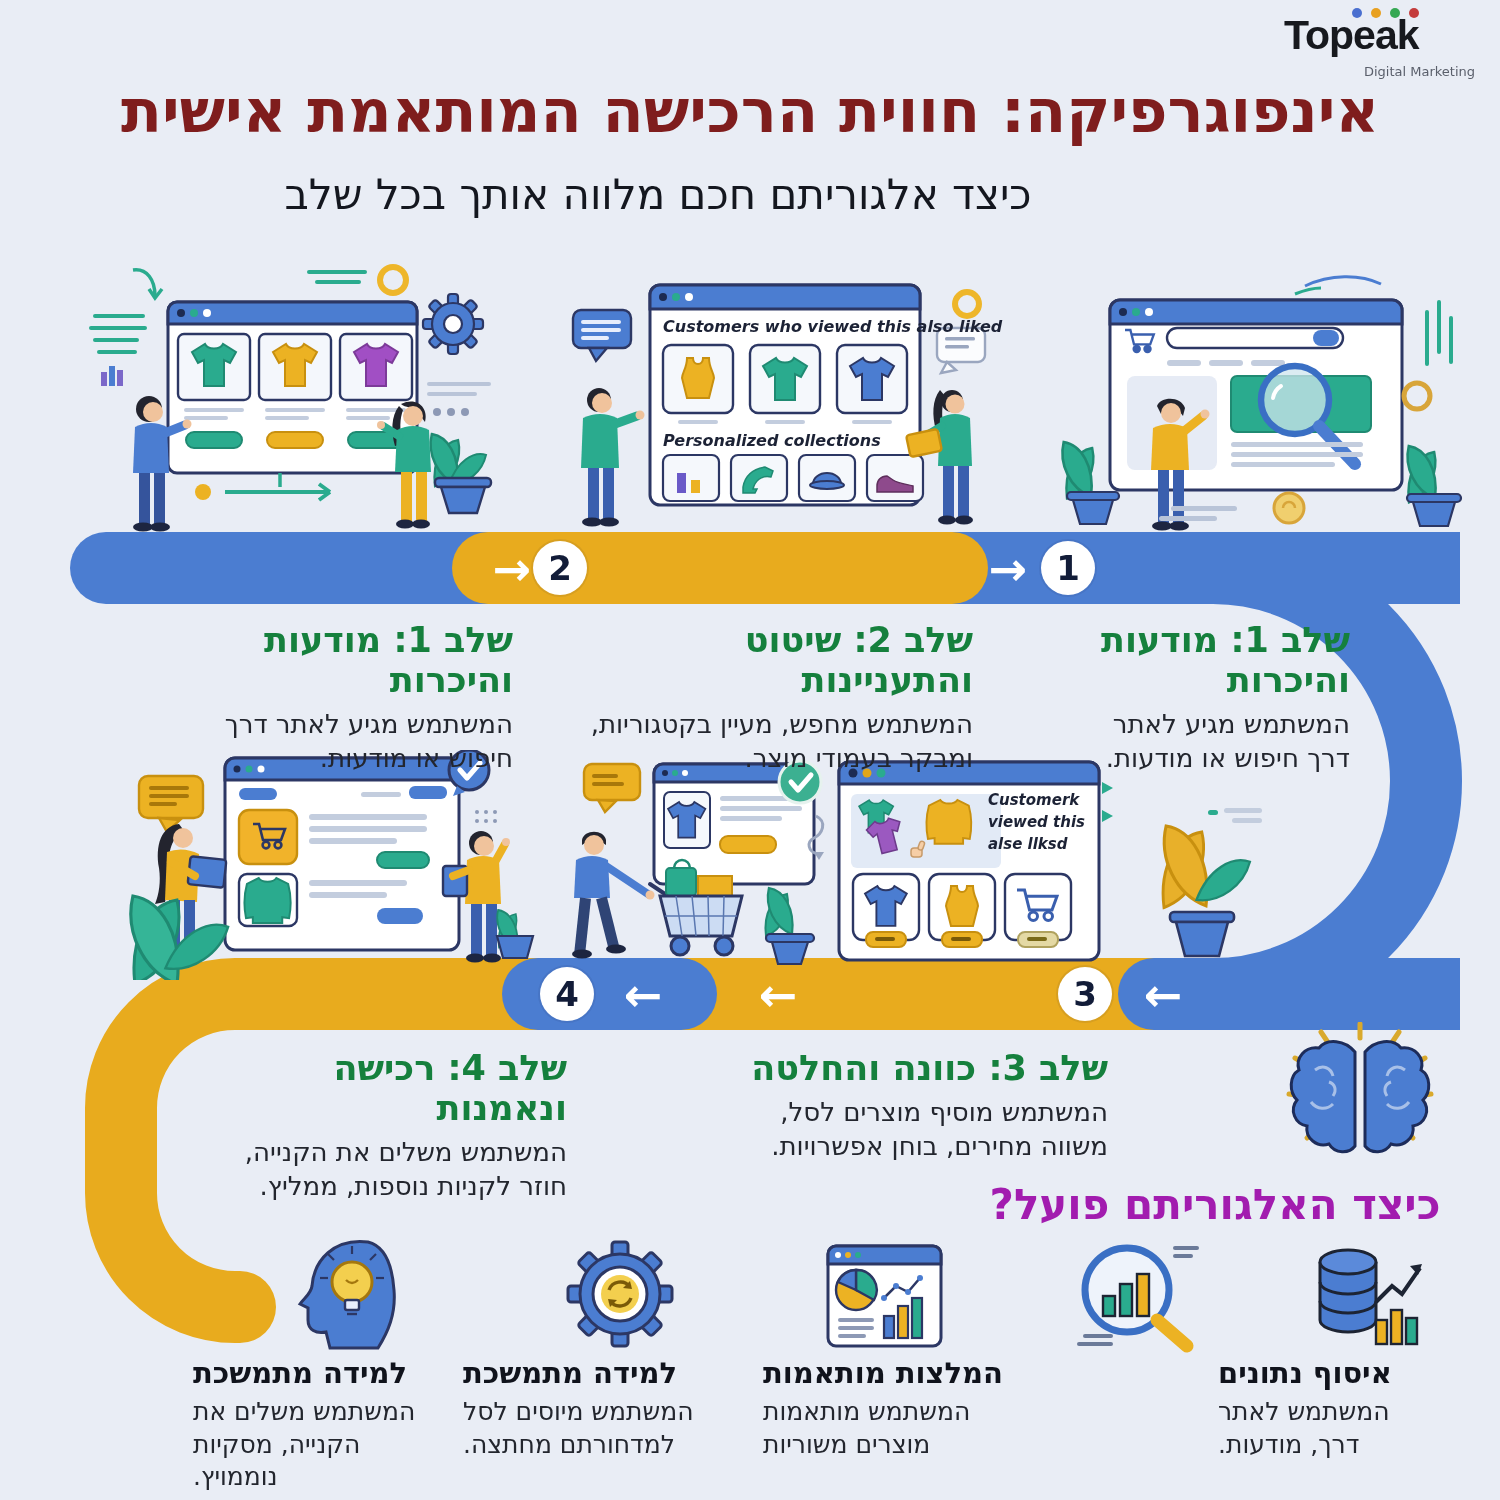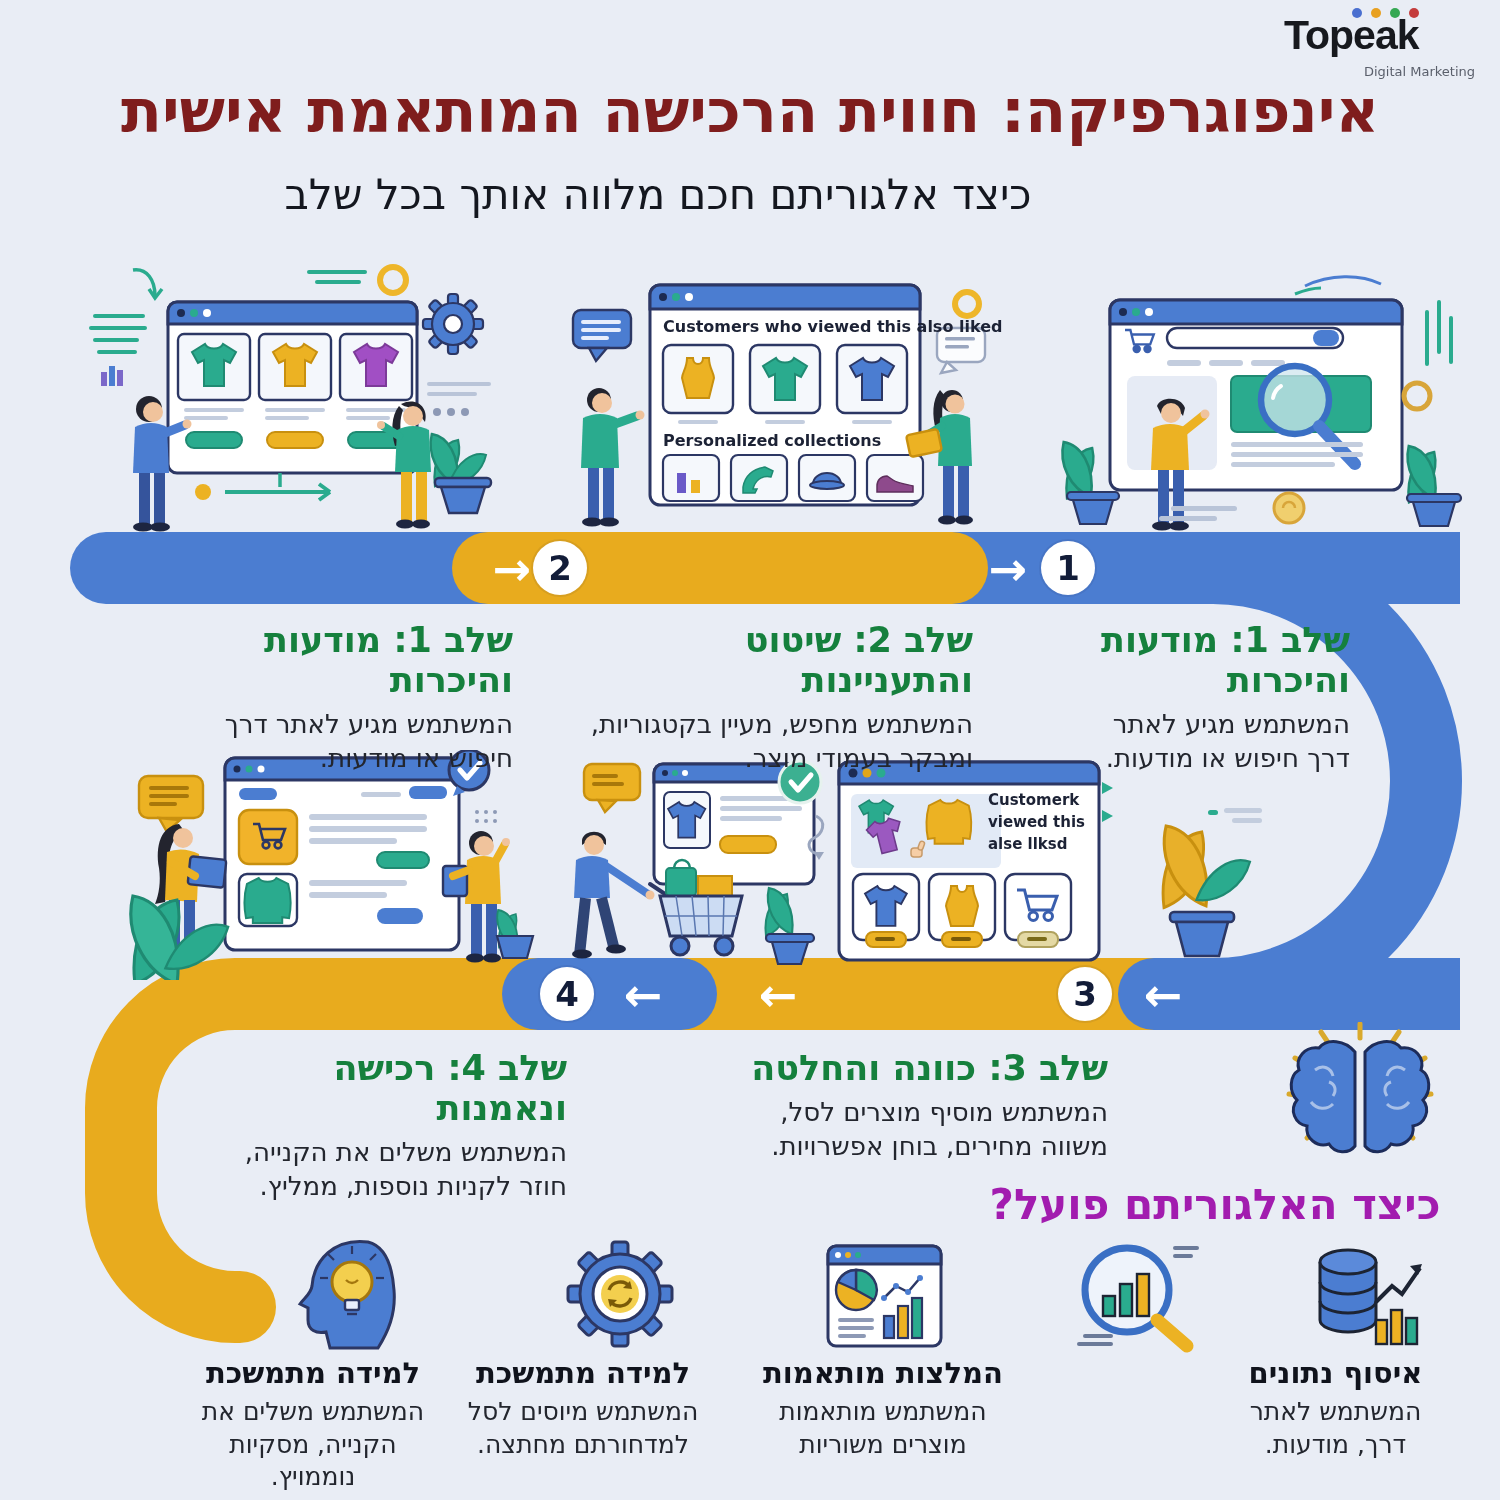--- a/index.html
+++ b/index.html
@@ -32,26 +32,26 @@
              justify-content:center;box-shadow:0 0 0 2px rgba(20,30,60,.08);}
   .tl-arrow{position:absolute;color:#fff;font-size:46px;font-weight:bold;width:52px;
             text-align:center;line-height:62px;}
 
   
   .step{position:absolute;direction:rtl;text-align:right;}
   .step .t{font-size:35px;font-weight:bold;color:#15803d;margin-bottom:7px;margin-top:8px;}
   .step .b{font-size:26px;color:#23262e;line-height:1.32;}
 
   
-  .en-h{position:absolute;font-weight:bold;color:#1c2235;white-space:nowrap;}
+  .en-h{position:absolute;font-weight:bold;color:#1c2235;white-space:nowrap;font-style:italic;}
 
   
   .algo-heading{left:960px;top:1180px;width:510px;text-align:center;direction:rtl;
                 font-size:42px;font-weight:bold;color:#a21caf;}
-  .feat{position:absolute;direction:rtl;text-align:center;}
+  .feat{position:absolute;direction:rtl;text-align:left;}
   .feat .t{font-size:29px;font-weight:bold;color:#10131c;line-height:1.18;margin-bottom:6px;}
   .feat .b{font-size:25px;color:#23262e;line-height:1.3;}
 </style>
 </head>
 <body>
 
 <svg width="0" height="0" style="position:absolute">
   <defs>
     <path id="shape-tee" d="M13 0 C16 6 28 6 31 0 L44 8 L38 19 L32 16 L32 42 L12 42 L12 16 L6 19 L0 8 Z"></path>
     <path id="shape-tank" d="M5 0 L11 0 C11 8 21 8 21 0 L27 0 C27 10 32 15 32 20 L27 40 L5 40 L0 20 C0 15 5 10 5 0 Z"></path>

